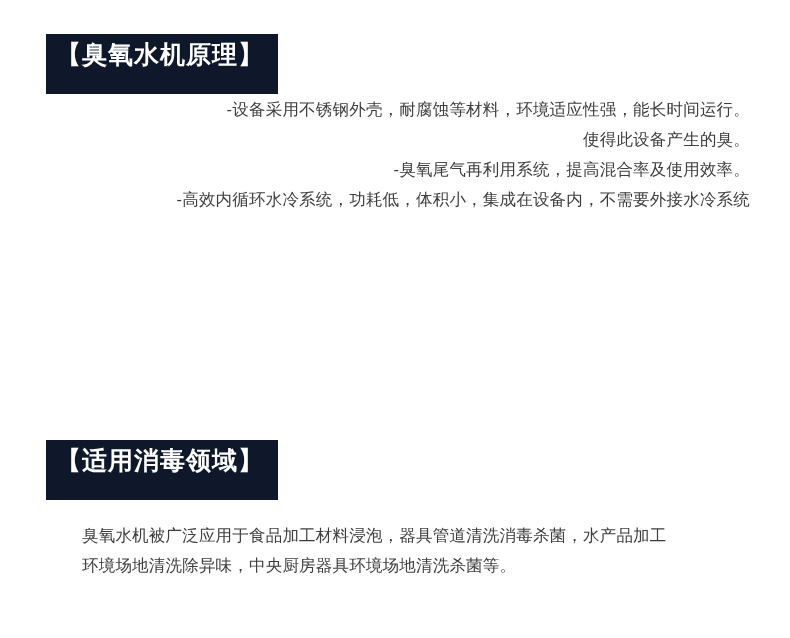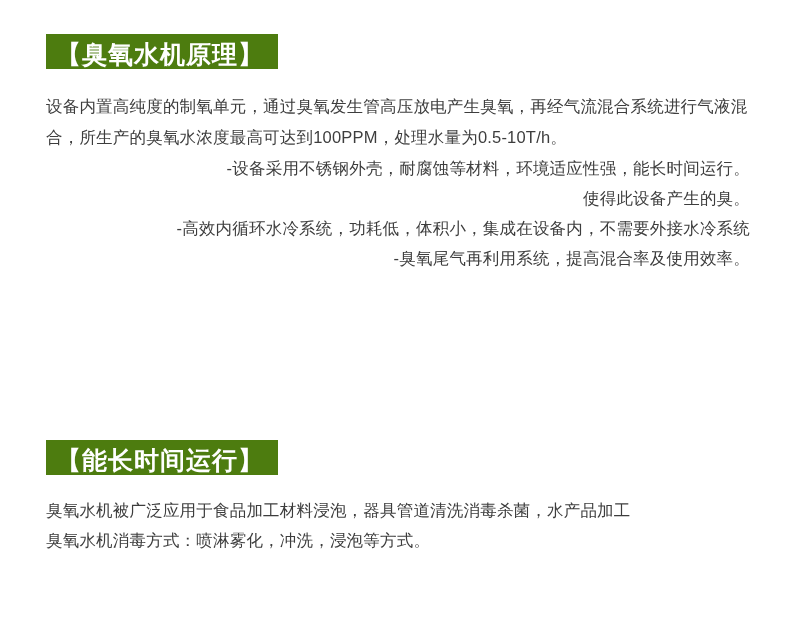--- a/index.html
+++ b/index.html
@@ -24,26 +24,26 @@
   .section {
     position: absolute;
     left: 46px;
     right: 40px;
   }
   .section-1 { top: 34px; }
   .section-2 { top: 440px; }
 
   .heading {
     display: inline-block;
-    background: #4d7c0f;
+    background: #0f172a;
     color: #ffffff;
     font-size: 25px;
     font-weight: bold;
     letter-spacing: 1px;
-    padding: 7px 14px 0 10px;
+    padding: 7px 14px 25px 10px;
     line-height: 1.1;
     white-space: nowrap;
   }
 
   .para {
     font-size: 16.5px;
     line-height: 31px;
     color: #3d3d3d;
     margin-top: 22px;
     letter-spacing: 0.2px;
@@ -58,56 +58,56 @@
     color: #3d3d3d;
     letter-spacing: 0.2px;
   }
   .bullet-list .bullet .cont {
     display: block;
     padding-left: 8px;
   }
 
   .para-block {
     margin-top: 20px;
+    margin-left: 36px;
   }
   .para-block .line {
     font-size: 16.5px;
     line-height: 30px;
     color: #3d3d3d;
     letter-spacing: 0.2px;
   }
 </style>
 </head>
 <body>
 
 <div class="page">
 
   <div class="section section-1">
     <div class="heading">【臭氧水机原理】</div>
 
-    <div class="para">设备内置高纯度的制氧单元，通过臭氧发生管高压放电产生臭氧，再经气流混合系统进行气液混合，所生产的臭氧水浓度最高可达到100PPM，处理水量为0.5-10T/h。</div>
 
     <div class="bullet-list">
       <div class="bullet">
         <span>-设备采用不锈钢外壳，耐腐蚀等材料，环境适应性强，能长时间运行。</span>
       </div>
       <div class="bullet">
         <span class="cont">使得此设备产生的臭。</span>
       </div>
       <div class="bullet">
-        <span>-高效内循环水冷系统，功耗低，体积小，集成在设备内，不需要外接水冷系统</span>
+        <span>-臭氧尾气再利用系统，提高混合率及使用效率。</span>
       </div>
       <div class="bullet">
-        <span>-臭氧尾气再利用系统，提高混合率及使用效率。</span>
+        <span>-高效内循环水冷系统，功耗低，体积小，集成在设备内，不需要外接水冷系统</span>
       </div>
     </div>
   </div>
 
   <div class="section section-2">
-    <div class="heading">【能长时间运行】</div>
+    <div class="heading">【适用消毒领域】</div>
 
     <div class="para-block">
       <div class="line">臭氧水机被广泛应用于食品加工材料浸泡，器具管道清洗消毒杀菌，水产品加工</div>
-      <div class="line">臭氧水机消毒方式：喷淋雾化，冲洗，浸泡等方式。</div>
+      <div class="line">环境场地清洗除异味，中央厨房器具环境场地清洗杀菌等。</div>
     </div>
   </div>
 
 </div>
 
 </body></html>

